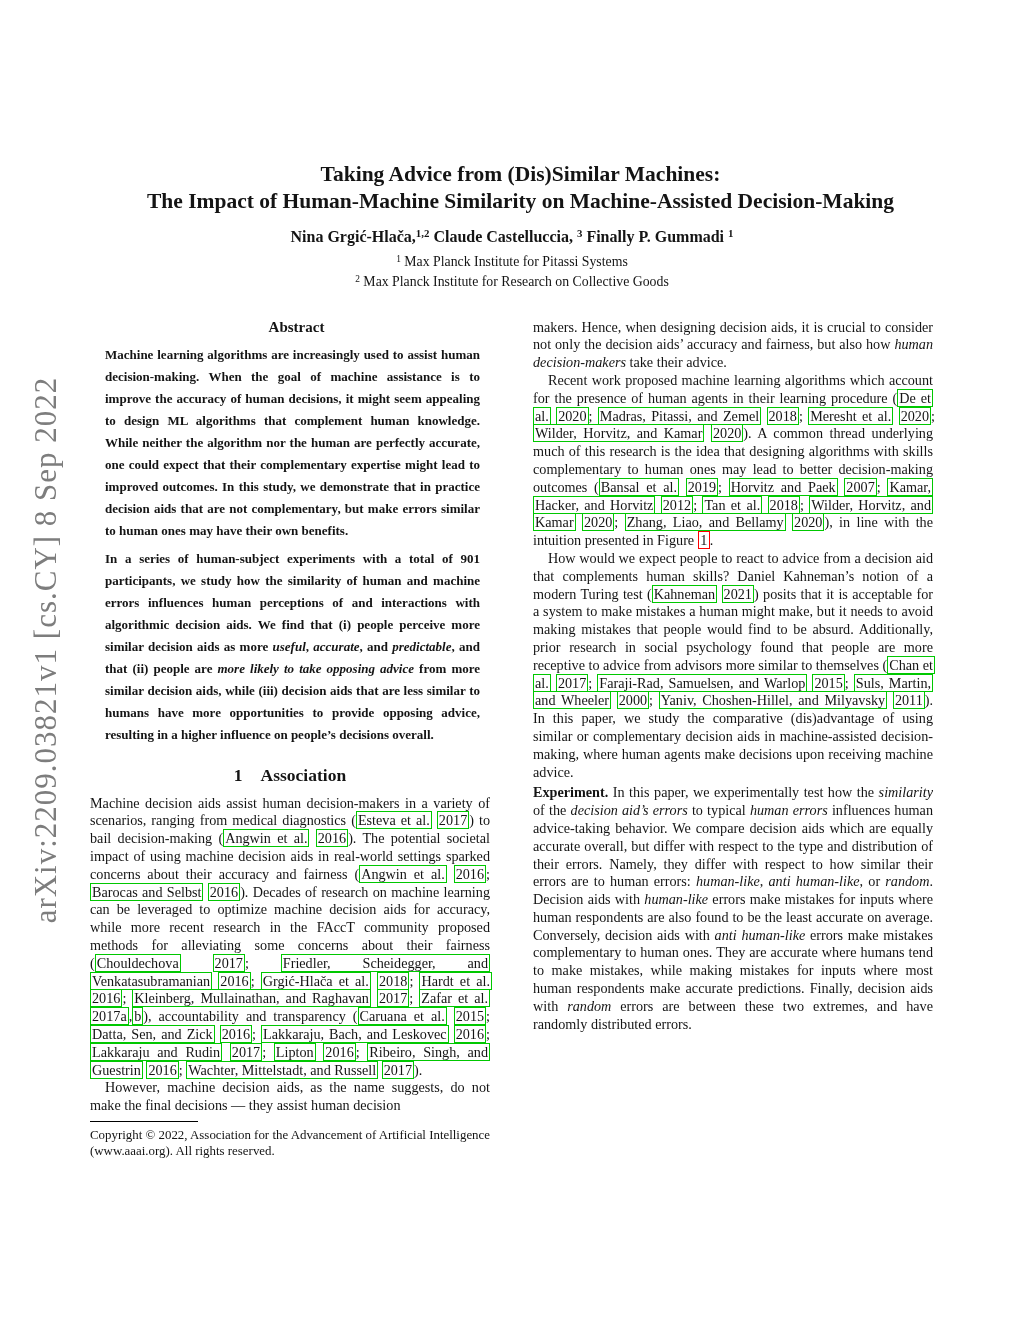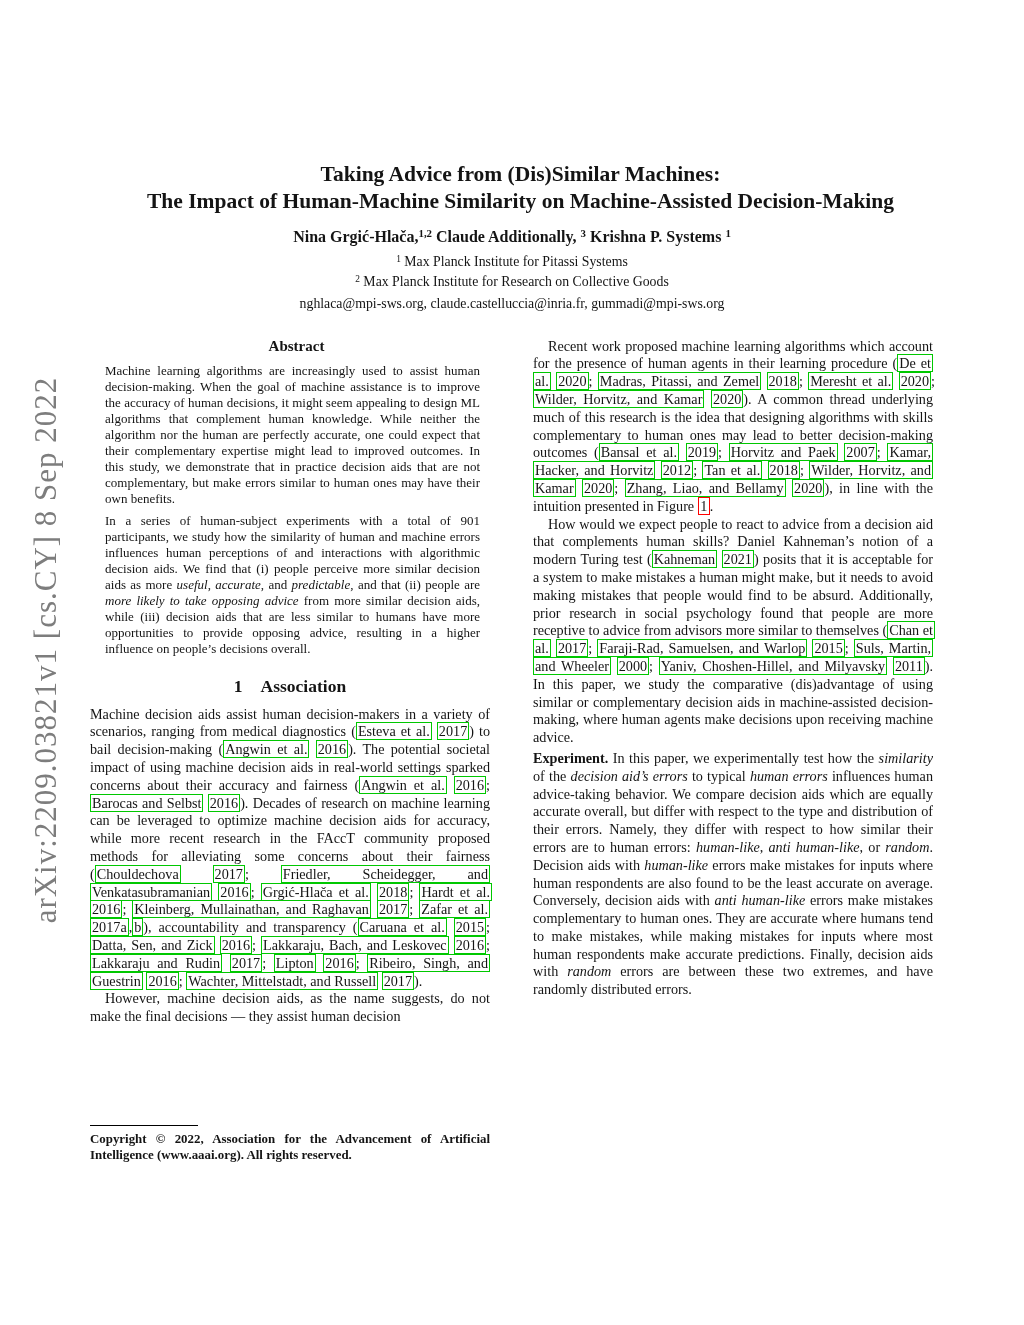--- a/index.html
+++ b/index.html
@@ -18,52 +18,51 @@
   .content{position:absolute;left:0;top:0;width:1024px;padding-top:161px;}
   .title{ text-align:center;font-weight:bold;font-size:21.5px;line-height:27px;padding-left:17px;}
   .authors{text-align:center;font-weight:bold;font-size:16px;margin-top:13px;}
   .affils{text-align:center;font-size:13.8px;line-height:18.8px;margin-top:7px;}
   .emails{text-align:center;font-size:13.8px;margin-top:3px;}
   .columns{display:flex;gap:43px;margin:26px 0 0 90px;}
   .col{width:400px;}
   .col-left{display:flex;flex-direction:column;min-height:826px;}
   .abs{margin-left:15px;margin-right:2px;}
   .abs-heading{text-align:center;font-weight:bold;font-size:15px;margin:0 0 8px 0;}
-  .abs p{font-size:13px;line-height:16px;text-align:justify;margin:0 8px 6px 0;}
+  .abs p{font-size:13px;line-height:22px;text-align:justify;margin:0 8px 6px 0;font-weight:bold;}
   .sec-heading{text-align:center;font-weight:bold;font-size:17.5px;margin:13px 0 9px 0;}
   .sec-num{margin-right:18px;}
   p.body{margin:0;text-align:justify;font-size:14.2px;line-height:17.8px;}
   p.body.ind{text-indent:15px;}
   p.body.gap{margin-top:3px;}
   .seg-i{font-style:italic;}
   .seg-b{font-weight:bold;}
   .seg-sup{font-size:68%;position:relative;top:-0.45em;}
   .seg-cite{border:1.5px solid var(--cite,#00c800);padding:0 1px;
     -webkit-box-decoration-break:clone;box-decoration-break:clone;}
   .seg-figref{border:1.5px solid var(--figref,#ff0000);padding:0 1.5px;}
-  .footnote{margin-top:auto;padding-top:6px;font-weight:bold;}
+  .footnote{margin-top:auto;padding-top:6px;}
   .footnote-rule{width:108px;border-top:1.4px solid #000;margin-bottom:5px;}
   .footnote-text{font-size:12.9px;line-height:16.4px;text-align:justify;margin:0;}
 </style>
 </head>
 <body style="--cite: #00c800; --figref: #ff0000; --wm: #7d7d7d;">
 
 <div class="watermark">arXiv:2209.03821v1  [cs.CY]  8 Sep 2022</div>
 
 <div class="content">
   <div class="title">
     <div>Taking Advice from (Dis)Similar Machines:</div>
     <div>The Impact of Human-Machine Similarity on Machine-Assisted Decision-Making</div>
   </div>
-  <div class="authors" id="authors-line"><span>Nina Grgić-Hlača,</span><span class="seg-sup">1,2</span><span> Claude Additionally, </span><span class="seg-sup">3</span><span> Krishna P. Systems </span><span class="seg-sup">1</span></div>
+  <div class="authors" id="authors-line"><span>Nina Grgić-Hlača,</span><span class="seg-sup">1,2</span><span> Claude Castelluccia, </span><span class="seg-sup">3</span><span> Finally P. Gummadi </span><span class="seg-sup">1</span></div>
   <div class="affils" id="affils">
       <div><span class="seg-sup">1</span><span> Max Planck Institute for Pitassi Systems</span></div>
       <div><span class="seg-sup">2</span><span> Max Planck Institute for Research on Collective Goods</span></div>
     </div>
-  <div class="emails">nghlaca@mpi-sws.org, claude.castelluccia@inria.fr, gummadi@mpi-sws.org</div>
 
   <div class="columns">
     <div class="col col-left">
       <div class="abs">
         <div class="abs-heading">Abstract</div>
         <div id="abstract-paras">
             <p class="abs-p"><span>Machine learning algorithms are increasingly used to assist human decision-making. When the goal of machine assistance is to improve the accuracy of human decisions, it might seem appealing to design ML algorithms that complement human knowledge. While neither the algorithm nor the human are perfectly accurate, one could expect that their complementary expertise might lead to improved outcomes. In this study, we demonstrate that in practice decision aids that are not complementary, but make errors similar to human ones may have their own benefits.</span></p>
             <p class="abs-p"><span>In a series of human-subject experiments with a total of 901 participants, we study how the similarity of human and machine errors influences human perceptions of and interactions with algorithmic decision aids. We find that (i) people perceive more similar decision aids as more </span><span class="seg-i">useful</span><span>, </span><span class="seg-i">accurate</span><span>, and </span><span class="seg-i">predictable</span><span>, and that (ii) people are </span><span class="seg-i">more likely to take opposing advice</span><span> from more similar decision aids, while (iii) decision aids that are less similar to humans have more opportunities to provide opposing advice, resulting in a higher influence on people’s decisions overall.</span></p>
           </div>
       </div>
@@ -74,19 +73,20 @@
           <p class="body"><span>Machine decision aids assist human decision-makers in a variety of scenarios, ranging from medical diagnostics (</span><span class="seg-cite">Esteva et al.</span><span> </span><span class="seg-cite">2017</span><span>) to bail decision-making (</span><span class="seg-cite">Angwin et al.</span><span> </span><span class="seg-cite">2016</span><span>). The potential societal impact of using machine decision aids in real-world settings sparked concerns about their accuracy and fairness (</span><span class="seg-cite">Angwin et al.</span><span> </span><span class="seg-cite">2016</span><span>; </span><span class="seg-cite">Barocas and Selbst</span><span> </span><span class="seg-cite">2016</span><span>). Decades of research on machine learning can be leveraged to optimize machine decision aids for accuracy, while more recent research in the FAccT community proposed methods for alleviating some concerns about their fairness (</span><span class="seg-cite">Chouldechova</span><span> </span><span class="seg-cite">2017</span><span>; </span><span class="seg-cite">Friedler, Scheidegger, and Venkatasubramanian</span><span> </span><span class="seg-cite">2016</span><span>; </span><span class="seg-cite">Grgić-Hlača et al.</span><span> </span><span class="seg-cite">2018</span><span>; </span><span class="seg-cite">Hardt et al.</span><span> </span><span class="seg-cite">2016</span><span>; </span><span class="seg-cite">Kleinberg, Mullainathan, and Raghavan</span><span> </span><span class="seg-cite">2017</span><span>; </span><span class="seg-cite">Zafar et al.</span><span> </span><span class="seg-cite">2017a</span><span>,</span><span class="seg-cite">b</span><span>), accountability and transparency (</span><span class="seg-cite">Caruana et al.</span><span> </span><span class="seg-cite">2015</span><span>; </span><span class="seg-cite">Datta, Sen, and Zick</span><span> </span><span class="seg-cite">2016</span><span>; </span><span class="seg-cite">Lakkaraju, Bach, and Leskovec</span><span> </span><span class="seg-cite">2016</span><span>; </span><span class="seg-cite">Lakkaraju and Rudin</span><span> </span><span class="seg-cite">2017</span><span>; </span><span class="seg-cite">Lipton</span><span> </span><span class="seg-cite">2016</span><span>; </span><span class="seg-cite">Ribeiro, Singh, and Guestrin</span><span> </span><span class="seg-cite">2016</span><span>; </span><span class="seg-cite">Wachter, Mittelstadt, and Russell</span><span> </span><span class="seg-cite">2017</span><span>).</span></p>
           <p class="body ind"><span>However, machine decision aids, as the name suggests, do not make the final decisions — they assist human decision</span></p>
         </div>
       <div class="footnote">
         <div class="footnote-rule"></div>
         <p class="footnote-text">Copyright © 2022, Association for the Advancement of Artificial Intelligence (www.aaai.org). All rights reserved.</p>
       </div>
     </div>
     <div class="col">
       <div id="right-paras">
+          <p class="body"><span>makers. Hence, when designing decision aids, it is crucial to consider not only the decision aids’ accuracy and fairness, but also how </span><span class="seg-i">human decision-makers</span><span> take their advice.</span></p>
           <p class="body ind"><span>Recent work proposed machine learning algorithms which account for the presence of human agents in their learning procedure (</span><span class="seg-cite">De et al.</span><span> </span><span class="seg-cite">2020</span><span>; </span><span class="seg-cite">Madras, Pitassi, and Zemel</span><span> </span><span class="seg-cite">2018</span><span>; </span><span class="seg-cite">Meresht et al.</span><span> </span><span class="seg-cite">2020</span><span>; </span><span class="seg-cite">Wilder, Horvitz, and Kamar</span><span> </span><span class="seg-cite">2020</span><span>). A common thread underlying much of this research is the idea that designing algorithms with skills complementary to human ones may lead to better decision-making outcomes (</span><span class="seg-cite">Bansal et al.</span><span> </span><span class="seg-cite">2019</span><span>; </span><span class="seg-cite">Horvitz and Paek</span><span> </span><span class="seg-cite">2007</span><span>; </span><span class="seg-cite">Kamar, Hacker, and Horvitz</span><span> </span><span class="seg-cite">2012</span><span>; </span><span class="seg-cite">Tan et al.</span><span> </span><span class="seg-cite">2018</span><span>; </span><span class="seg-cite">Wilder, Horvitz, and Kamar</span><span> </span><span class="seg-cite">2020</span><span>; </span><span class="seg-cite">Zhang, Liao, and Bellamy</span><span> </span><span class="seg-cite">2020</span><span>), in line with the intuition presented in Figure </span><span class="seg-figref">1</span><span>.</span></p>
           <p class="body ind"><span>How would we expect people to react to advice from a decision aid that complements human skills? Daniel Kahneman’s notion of a modern Turing test (</span><span class="seg-cite">Kahneman</span><span> </span><span class="seg-cite">2021</span><span>) posits that it is acceptable for a system to make mistakes a human might make, but it needs to avoid making mistakes that people would find to be absurd. Additionally, prior research in social psychology found that people are more receptive to advice from advisors more similar to themselves (</span><span class="seg-cite">Chan et al.</span><span> </span><span class="seg-cite">2017</span><span>; </span><span class="seg-cite">Faraji-Rad, Samuelsen, and Warlop</span><span> </span><span class="seg-cite">2015</span><span>; </span><span class="seg-cite">Suls, Martin, and Wheeler</span><span> </span><span class="seg-cite">2000</span><span>; </span><span class="seg-cite">Yaniv, Choshen-Hillel, and Milyavsky</span><span> </span><span class="seg-cite">2011</span><span>). In this paper, we study the comparative (dis)advantage of using similar or complementary decision aids in machine-assisted decision-making, where human agents make decisions upon receiving machine advice.</span></p>
           <p class="body gap"><span class="seg-b">Experiment.</span><span> In this paper, we experimentally test how the </span><span class="seg-i">similarity</span><span> of the </span><span class="seg-i">decision aid’s errors</span><span> to typical </span><span class="seg-i">human errors</span><span> influences human advice-taking behavior. We compare decision aids which are equally accurate overall, but differ with respect to the type and distribution of their errors. Namely, they differ with respect to how similar their errors are to human errors: </span><span class="seg-i">human-like</span><span>, </span><span class="seg-i">anti human-like</span><span>, or </span><span class="seg-i">random</span><span>. Decision aids with </span><span class="seg-i">human-like</span><span> errors make mistakes for inputs where human respondents are also found to be the least accurate on average. Conversely, decision aids with </span><span class="seg-i">anti human-like</span><span> errors make mistakes complementary to human ones. They are accurate where humans tend to make mistakes, while making mistakes for inputs where most human respondents make accurate predictions. Finally, decision aids with </span><span class="seg-i">random</span><span> errors are between these two extremes, and have randomly distributed errors.</span></p>
         </div>
     </div>
   </div>
 </div>
 
 </body></html>

